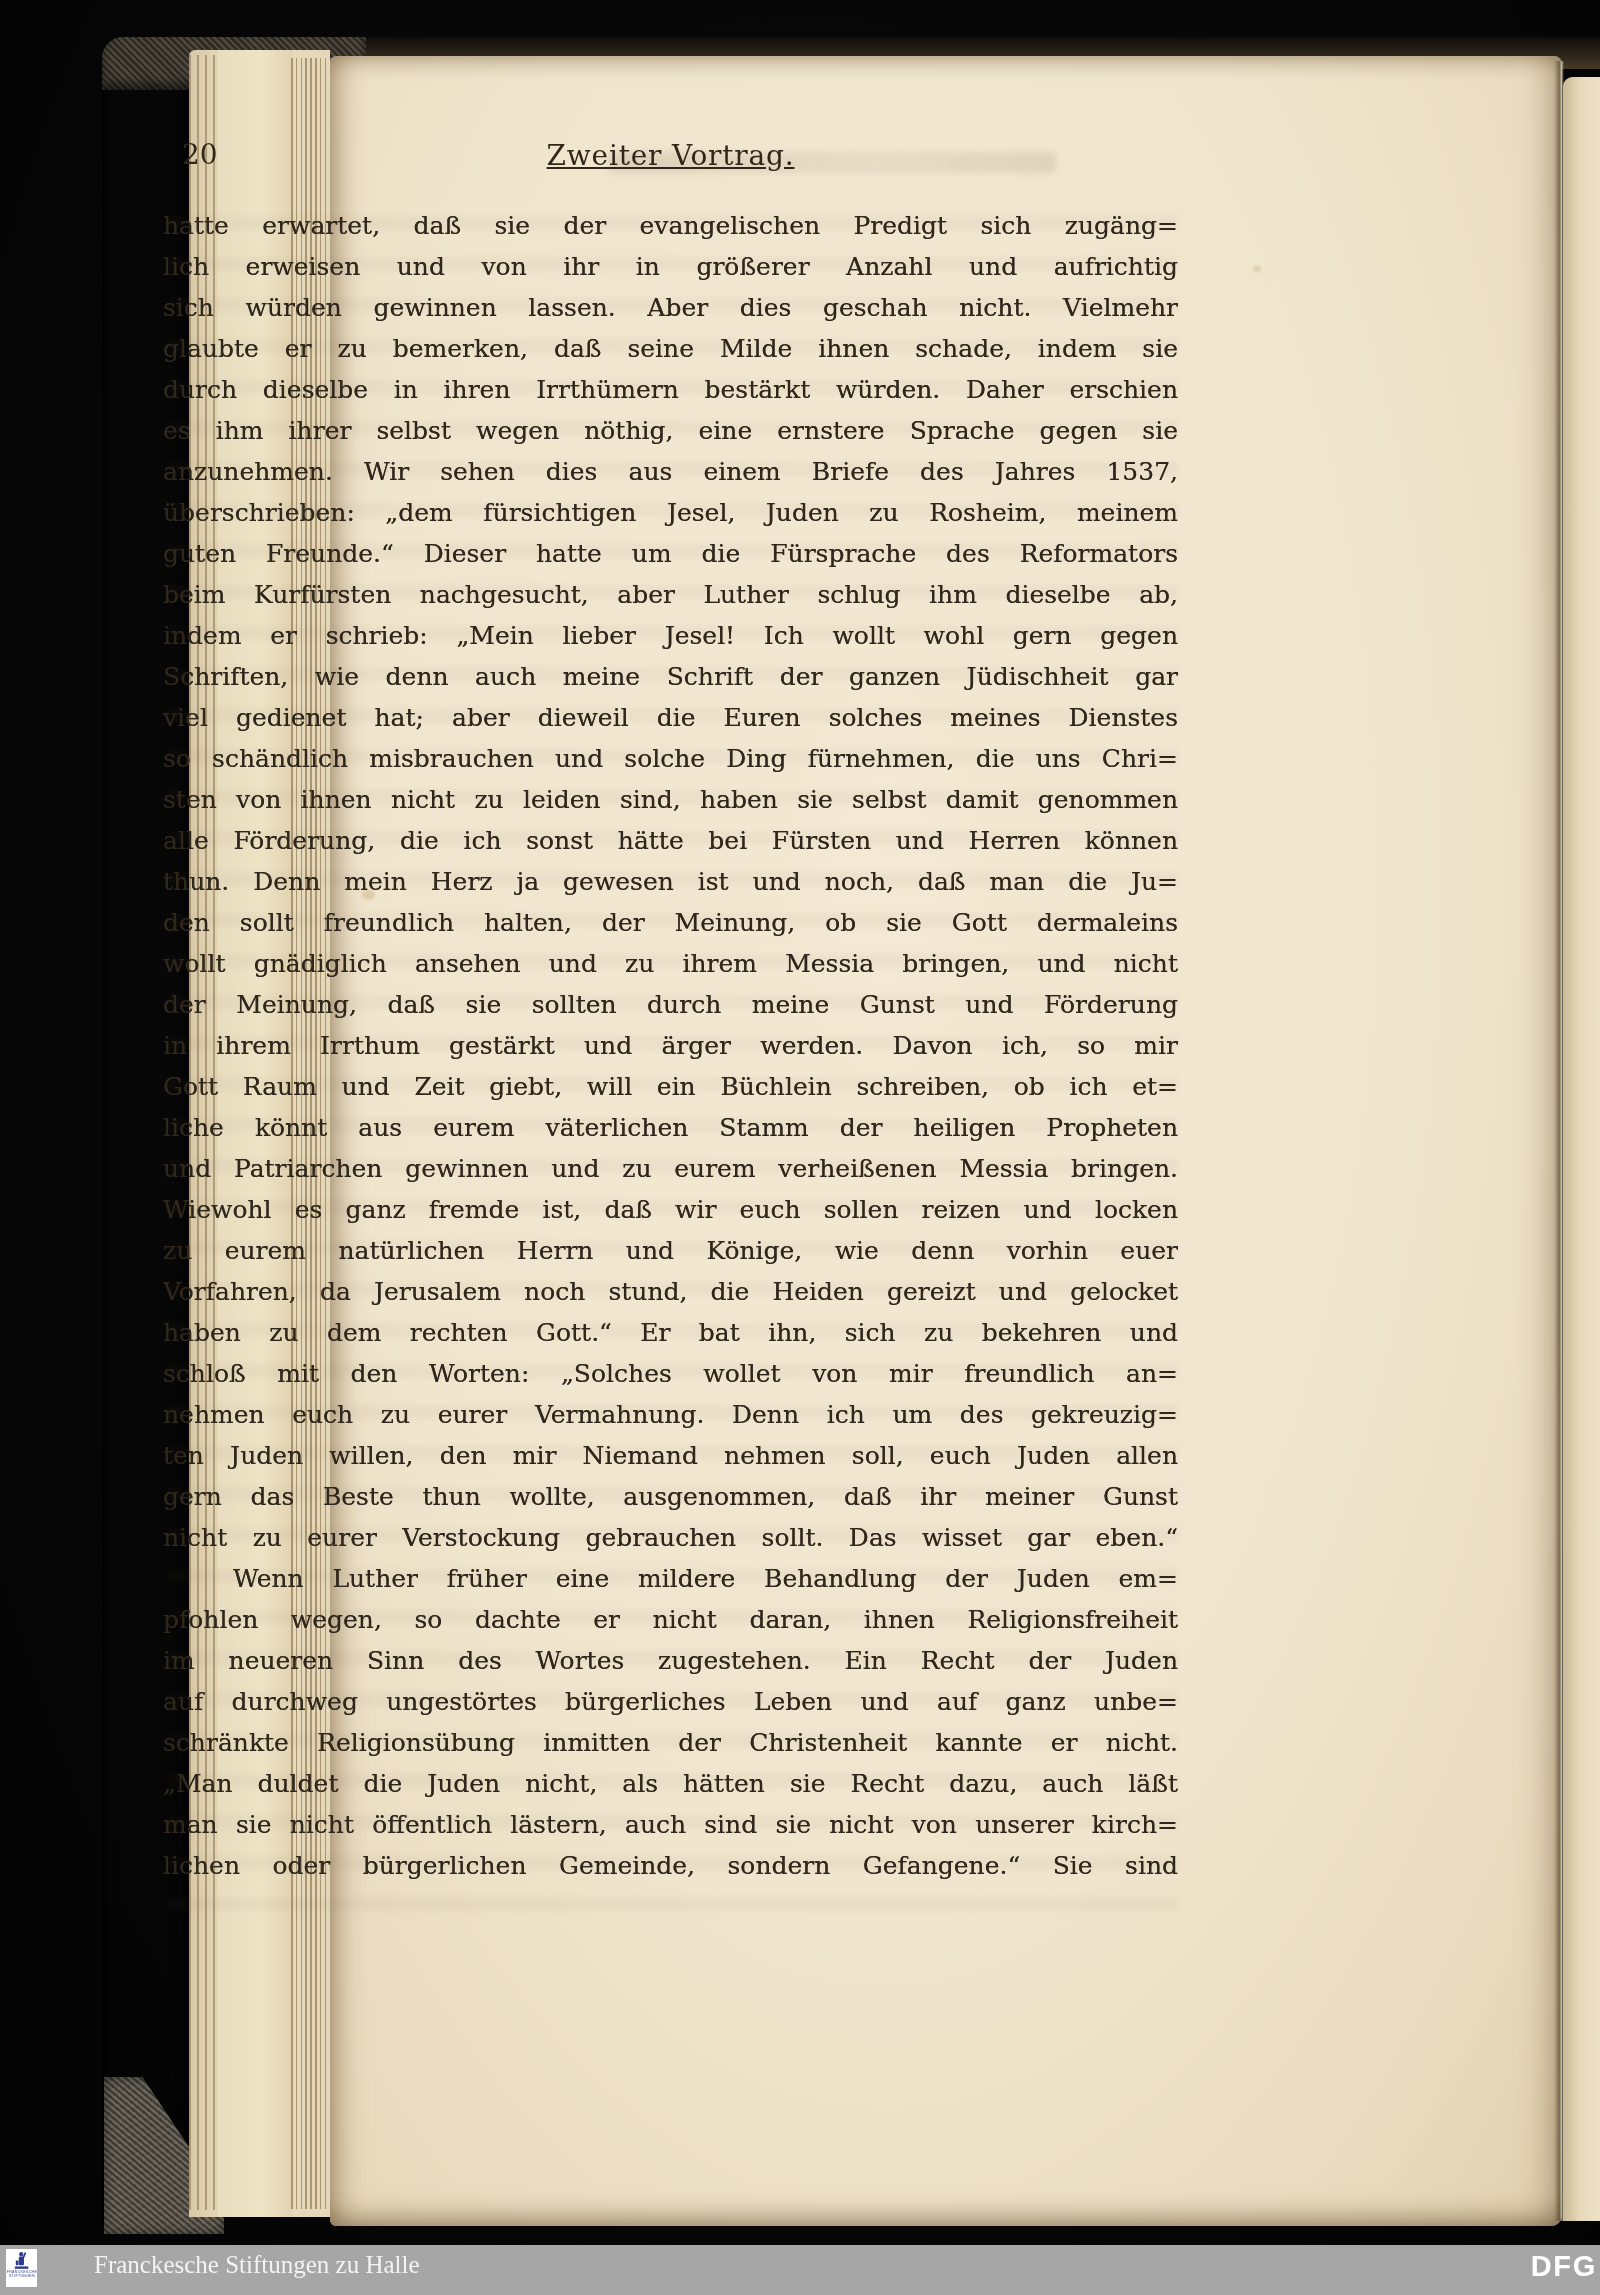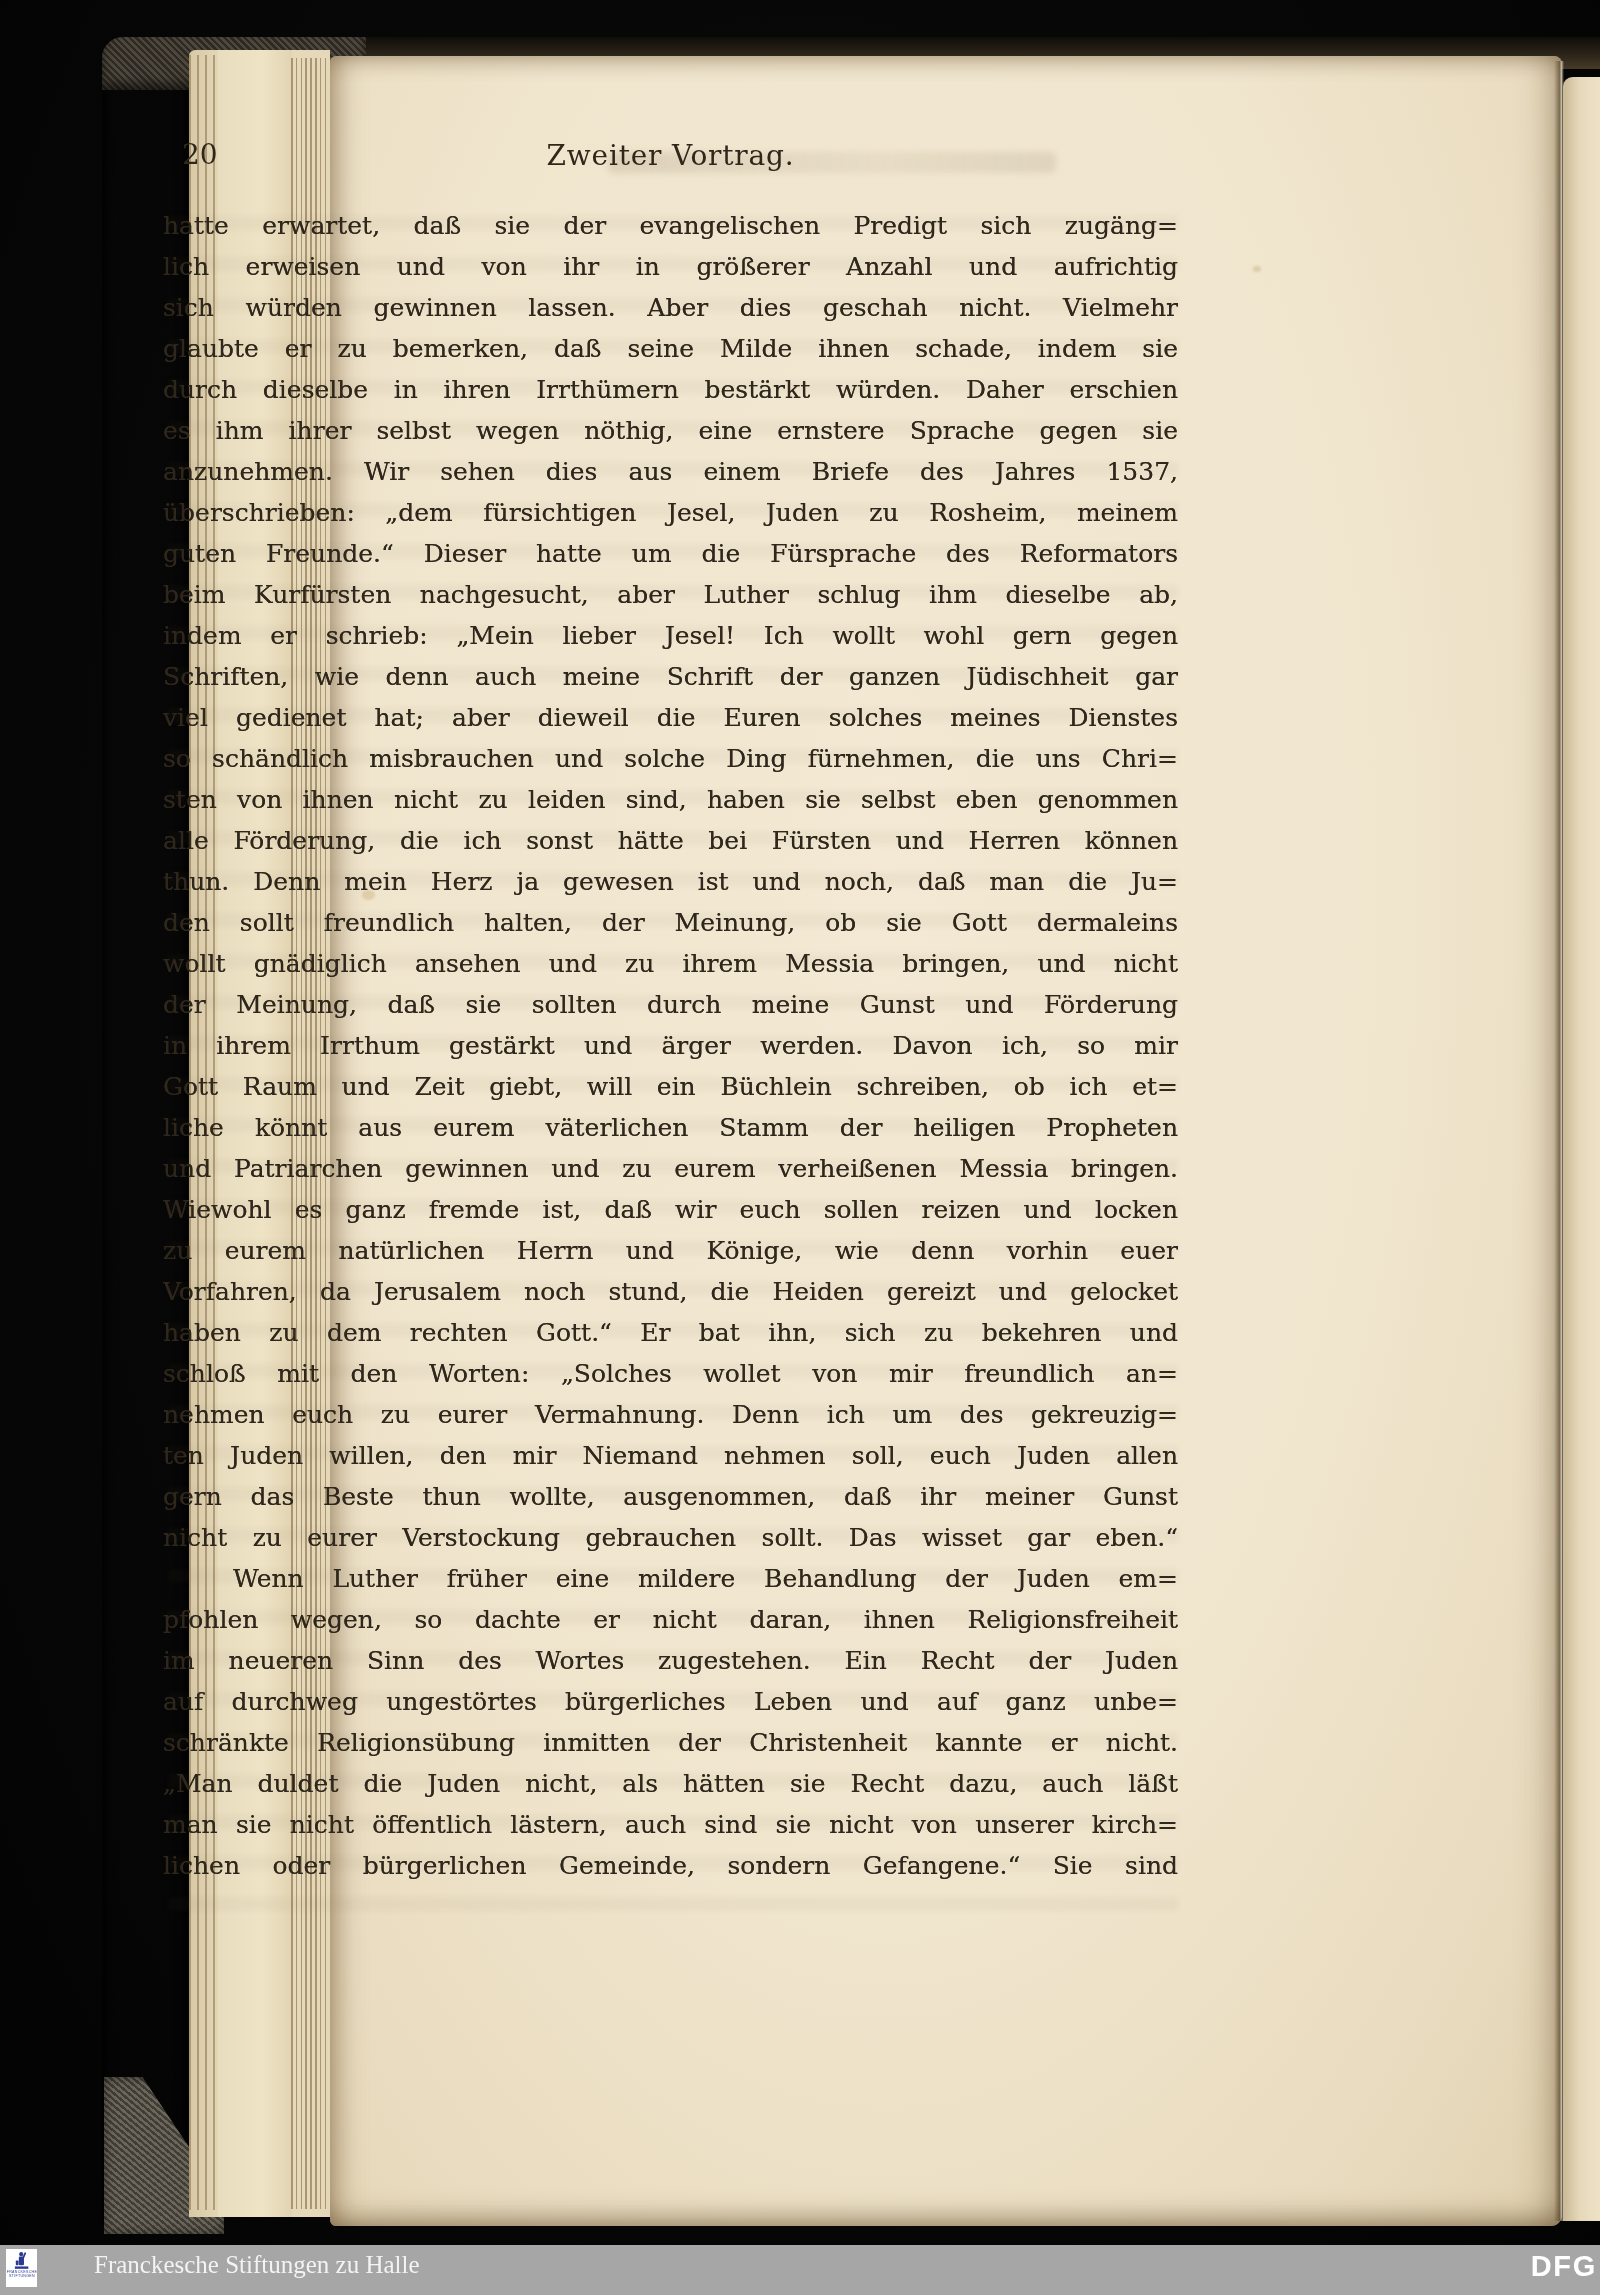--- a/index.html
+++ b/index.html
@@ -43,21 +43,21 @@
                inset 0 14.4px 21px -12.8px rgba(110,86,50,.4);}
   .crease{position:absolute;left:1554px;top:61px;width:9.6px;height:2160px;
     background:linear-gradient(90deg,rgba(0,0,0,0),rgba(70,52,28,.5) 55%,rgba(250,244,226,.55) 80%,rgba(0,0,0,0));}
   .next-page{position:absolute;left:1563px;top:77px;width:37px;height:2144px;
     border-top-left-radius:9.6px;
     background:linear-gradient(90deg,#c9b995 0,#e6d8ba 45%,#eee2c6 100%);}
 
   
   .pagenum{position:absolute;left:182px;top:138px;font-size:28px;color:#30271b;}
   .title{position:absolute;left:163px;top:139px;width:1015px;text-align:center;
-    font-size:28px;letter-spacing:0.8px;color:#30271b;}
+    font-size:28px;letter-spacing:0.8px;color:#30271b;text-decoration:underline;}
   .body{position:absolute;left:163px;top:205px;width:1015px;color:#2f271c;
     font-size:25px;}
   .tline{height:41px;line-height:41px;text-align:justify;overflow:hidden;
     text-shadow:0 0 0.4px rgba(47,39,28,.8);}
   .tline::after{content:"";display:inline-block;width:100%;height:0;}
   .tline.indent{text-indent:70px;}
 
   
   .ghost-header{position:absolute;left:608px;top:152px;width:448px;height:21px;
     background:linear-gradient(90deg,rgba(120,105,80,.16),rgba(120,105,80,.08) 60%,rgba(120,105,80,.14));
@@ -117,21 +117,21 @@
       <div class="tline">durch dieselbe in ihren Irrthümern bestärkt würden. Daher erschien</div>
       <div class="tline">es ihm ihrer selbst wegen nöthig, eine ernstere Sprache gegen sie</div>
       <div class="tline">anzunehmen. Wir sehen dies aus einem Briefe des Jahres 1537,</div>
       <div class="tline">überschrieben: „dem fürsichtigen Jesel, Juden zu Rosheim, meinem</div>
       <div class="tline">guten Freunde.“ Dieser hatte um die Fürsprache des Reformators</div>
       <div class="tline">beim Kurfürsten nachgesucht, aber Luther schlug ihm dieselbe ab,</div>
       <div class="tline">indem er schrieb: „Mein lieber Jesel! Ich wollt wohl gern gegen</div>
       <div class="tline">Schriften, wie denn auch meine Schrift der ganzen Jüdischheit gar</div>
       <div class="tline">viel gedienet hat; aber dieweil die Euren solches meines Dienstes</div>
       <div class="tline">so schändlich misbrauchen und solche Ding fürnehmen, die uns Chri=</div>
-      <div class="tline">sten von ihnen nicht zu leiden sind, haben sie selbst eben genommen</div>
+      <div class="tline">sten von ihnen nicht zu leiden sind, haben sie selbst damit genommen</div>
       <div class="tline">alle Förderung, die ich sonst hätte bei Fürsten und Herren können</div>
       <div class="tline">thun. Denn mein Herz ja gewesen ist und noch, daß man die Ju=</div>
       <div class="tline">den sollt freundlich halten, der Meinung, ob sie Gott dermaleins</div>
       <div class="tline">wollt gnädiglich ansehen und zu ihrem Messia bringen, und nicht</div>
       <div class="tline">der Meinung, daß sie sollten durch meine Gunst und Förderung</div>
       <div class="tline">in ihrem Irrthum gestärkt und ärger werden. Davon ich, so mir</div>
       <div class="tline">Gott Raum und Zeit giebt, will ein Büchlein schreiben, ob ich et=</div>
       <div class="tline">liche könnt aus eurem väterlichen Stamm der heiligen Propheten</div>
       <div class="tline">und Patriarchen gewinnen und zu eurem verheißenen Messia bringen.</div>
       <div class="tline">Wiewohl es ganz fremde ist, daß wir euch sollen reizen und locken</div>

